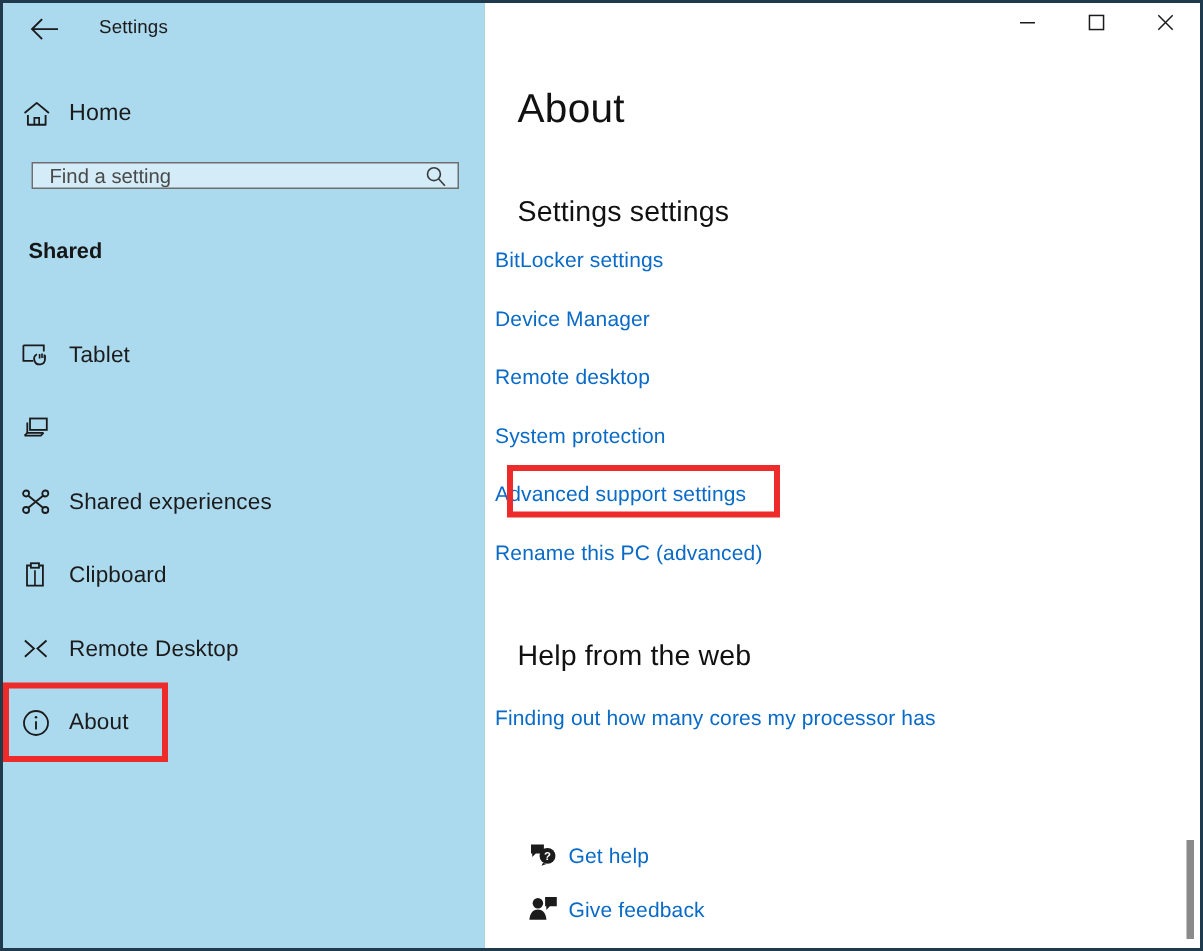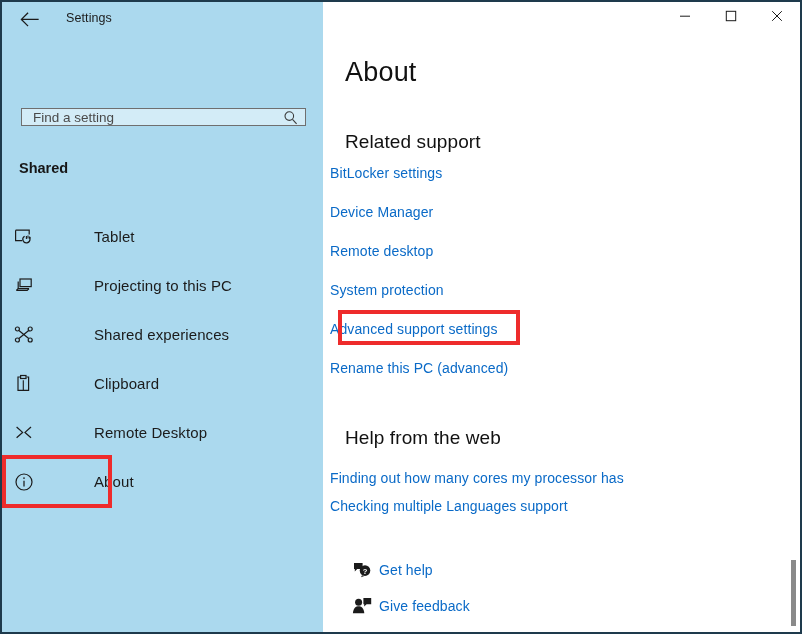--- a/index.html
+++ b/index.html
@@ -136,21 +136,20 @@
     top: 221px;
     width: 100%;
   }
   .nav-item {
     position: relative;
     height: 27px;
     margin-bottom: 22px;
     display: flex;
     align-items: center;
     cursor: pointer;
-    gap: 48px;
   }
   .nav-item.selected .sel-bar {
     position: absolute;
     left: 0;
     top: -3px;
     width: 4px;
     height: 33px;
     background: #1a4a7a;
   }
   .redbox {
@@ -285,20 +284,30 @@
       <div id="back-btn">
         <span>
           <svg width="19" height="15" viewBox="0 0 19 15">
             <path d="M7.6 1.2 L1.4 7.4 L7.6 13.6 M1.6 7.4 L18 7.4" stroke="#1b1b1b" stroke-width="1.3" fill="none" stroke-linecap="square"></path>
           </svg>
         </span>
       </div>
       <div id="app-title">Settings</div>
     </div>
 
+    <div id="home-row">
+      <span class="nav-icon">
+        <svg width="19" height="18" viewBox="0 0 19 18">
+          <path d="M1.4 8.3 L9.5 1.6 L17.6 8.3" stroke="#1b1b1b" stroke-width="1.25" fill="none" stroke-linejoin="round"></path>
+          <path d="M3.6 9.6 L3.6 16.2 L15.4 16.2 L15.4 9.6" stroke="#1b1b1b" stroke-width="1.25" fill="none" stroke-linejoin="round"></path>
+          <path d="M7.9 16.2 L7.9 11.6 L11.1 11.6 L11.1 16.2" stroke="#1b1b1b" stroke-width="1.15" fill="none"></path>
+        </svg>
+      </span>
+      <span class="nav-label">Home</span>
+    </div>
 
     <div id="search-box">
       <input id="search-input" type="text" placeholder="Find a setting" style="">
       <span id="search-icon">
         <svg width="15" height="15" viewBox="0 0 15 15">
           <circle cx="6.3" cy="6.1" r="4.3" stroke="#3b3b3b" stroke-width="1.1" fill="none"></circle>
           <path d="M9.5 9.3 L13.6 13.8" stroke="#3b3b3b" stroke-width="1.1" fill="none"></path>
         </svg>
       </span>
     </div>
@@ -322,21 +331,20 @@
 
       <div class="nav-item">
         <span class="nav-icon">
           <svg width="21" height="19" viewBox="0 0 21 19">
             <rect x="6.0" y="3.0" width="11.2" height="7.6" stroke="#1b1b1b" stroke-width="1.2" fill="none"></rect>
             <path d="M4.2 5.6 L4.2 12.6 L15.0 12.6" stroke="#1b1b1b" stroke-width="1.2" fill="none"></path>
             <path d="M2.4 14.4 L13.2 14.4 L15.0 12.6" stroke="#1b1b1b" stroke-width="1.2" fill="none"></path>
             <path d="M2.4 14.4 L4.2 12.6" stroke="#1b1b1b" stroke-width="1.2" fill="none"></path>
           </svg>
         </span>
-        <span class="nav-label">Projecting to this PC</span>
       </div>
 
       <div class="nav-item">
         <span class="nav-icon">
           <svg width="20" height="19" viewBox="0 0 20 19">
             <circle cx="3.4" cy="4.0" r="2.0" stroke="#1b1b1b" stroke-width="1.2" fill="none"></circle>
             <circle cx="16.2" cy="4.0" r="2.0" stroke="#1b1b1b" stroke-width="1.2" fill="none"></circle>
             <circle cx="3.4" cy="15.0" r="2.0" stroke="#1b1b1b" stroke-width="1.2" fill="none"></circle>
             <circle cx="16.2" cy="15.0" r="2.0" stroke="#1b1b1b" stroke-width="1.2" fill="none"></circle>
             <path d="M4.9 5.5 L14.7 13.5 M14.7 5.5 L4.9 13.5" stroke="#1b1b1b" stroke-width="1.2"></path>
@@ -403,35 +411,34 @@
         <span>
           <svg width="12" height="12" viewBox="0 0 12 12">
               <path d="M1.2 1.2 L10.8 10.8 M10.8 1.2 L1.2 10.8" stroke="currentColor" stroke-width="1"></path>
             </svg>
         </span>
       </div>
     </div>
 
     <div id="page-title">About</div>
 
-    <div class="sub-head" id="related-head">Related support</div>
+    <div class="sub-head" id="related-head">Settings settings</div>
 
     <div class="link" style="top:163px">BitLocker settings</div>
     <div class="link" style="top:202px">Device Manager</div>
     <div class="link" style="top:241px">Remote desktop</div>
     <div class="link" style="top:280px">System protection</div>
     <div class="link" style="top:319px">Advanced support settings</div>
     <div class="link" style="top:358px">Rename this PC (advanced)</div>
 
     <div id="adv-redbox"></div>
 
     <div class="sub-head" id="help-head">Help from the web</div>
 
     <div class="link" style="top:468px">Finding out how many cores my processor has</div>
-    <div class="link" style="top:496px">Checking multiple Languages support</div>
 
     <div class="foot-link" style="top:558px">
       <span class="foot-icon">
         <svg width="20" height="19" viewBox="0 0 20 19">
           <path d="M2.0 3.0 L10.6 3.0 L10.6 9.0 L5.2 9.0 L2.8 11.4 L2.8 9.0 L2.0 9.0 Z" fill="#1b1b1b"></path>
           <circle cx="13.0" cy="10.6" r="5.3" fill="#1b1b1b"></circle>
           <path d="M10.0 15.2 L9.0 17.2 L12.3 16.0 Z" fill="#1b1b1b"></path>
           <text x="13.0" y="13.5" font-family="Liberation Sans, sans-serif" font-size="7.6" font-weight="bold" fill="#ffffff" text-anchor="middle">?</text>
         </svg>
       </span>

